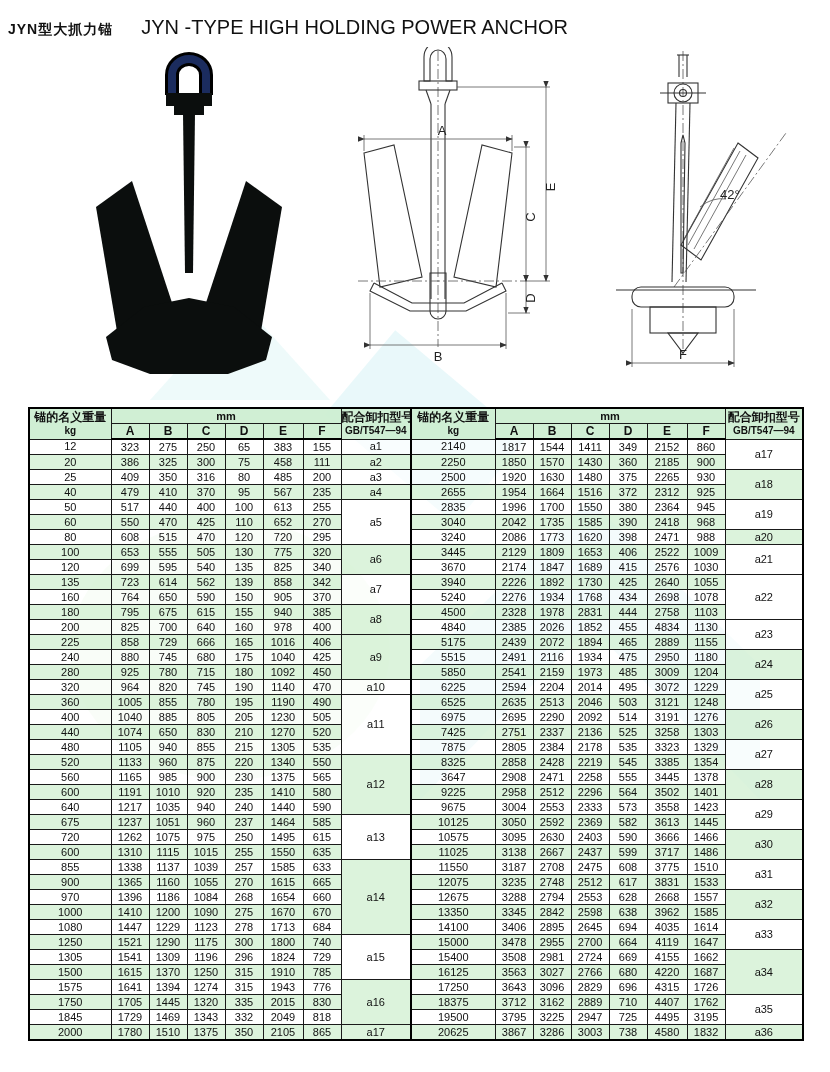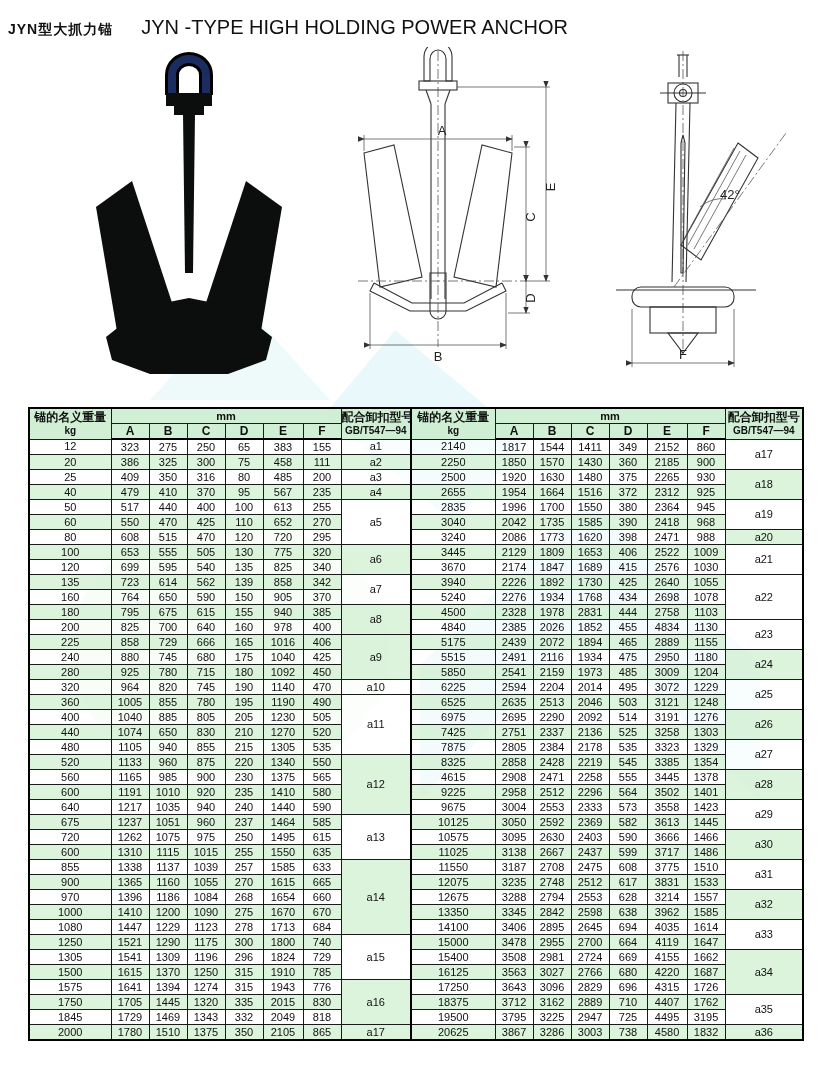--- a/index.html
+++ b/index.html
@@ -583,21 +583,21 @@
             <td>1354</td>
           </tr>
           <tr>
             <td class="wcol">560</td>
             <td>1165</td>
             <td>985</td>
             <td>900</td>
             <td>230</td>
             <td>1375</td>
             <td>565</td>
-            <td class="wcol rsplit">4615</td>
+            <td class="wcol rsplit">3647</td>
             <td>2908</td>
             <td>2471</td>
             <td>2258</td>
             <td>555</td>
             <td>3445</td>
             <td>1378</td>
             <td rowspan="2" class="shackle g">a28</td>
           </tr>
           <tr class="alt">
             <td class="wcol">600</td>
@@ -722,21 +722,21 @@
             <td>1186</td>
             <td>1084</td>
             <td>268</td>
             <td>1654</td>
             <td>660</td>
             <td class="wcol rsplit">12675</td>
             <td>3288</td>
             <td>2794</td>
             <td>2553</td>
             <td>628</td>
-            <td>3214</td>
+            <td>2668</td>
             <td>1557</td>
             <td rowspan="2" class="shackle g">a32</td>
           </tr>
           <tr class="alt">
             <td class="wcol">1000</td>
             <td>1410</td>
             <td>1200</td>
             <td>1090</td>
             <td>275</td>
             <td>1670</td>

